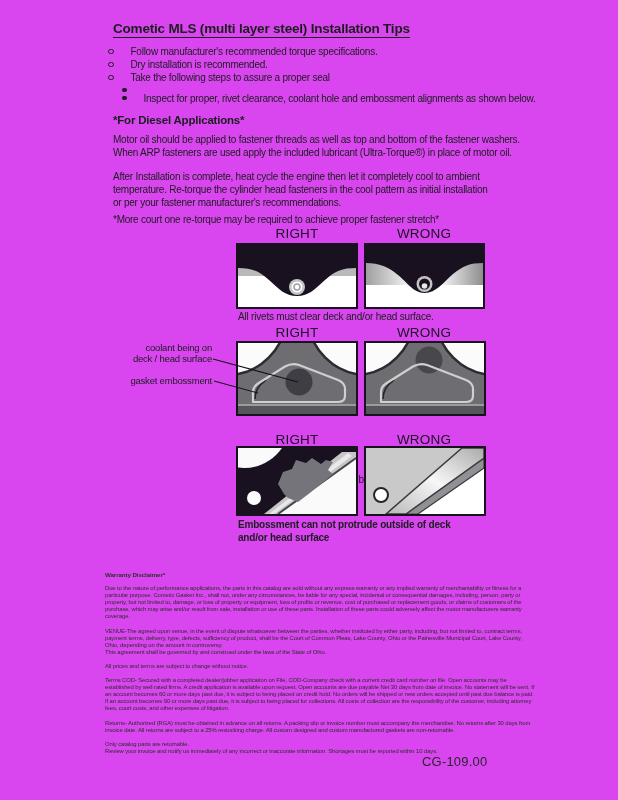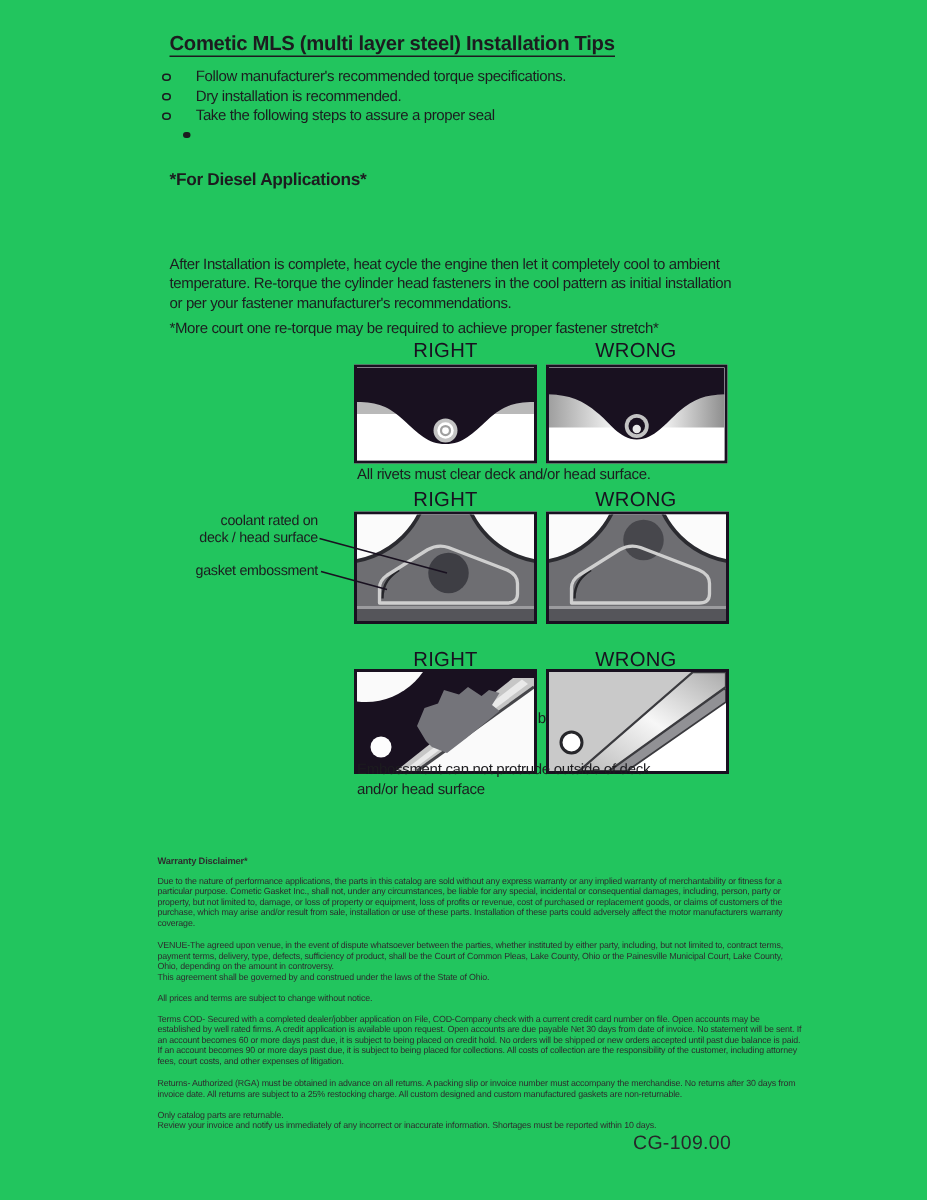--- a/index.html
+++ b/index.html
@@ -1,17 +1,17 @@
 <!DOCTYPE html>
 <html><head>
 <meta charset="utf-8">
 <style>
   html,body { margin:0; padding:0; background:#ffffff; }
   .page {
-    position:relative; width:618px; height:800px; background:#22c55e;
+    position:relative; width:618px; height:800px; background:#d946ef;
     font-family:"Liberation Sans", sans-serif; color:#1c1c1f; overflow:hidden;
   }
   .abs { position:absolute; }
 
   .title {
     left:113px; top:21px; font-size:13.5px; font-weight:bold;
     border-bottom:1.6px solid #1c1c1f; padding-bottom:1px; letter-spacing:-0.2px;
   }
 
   .body-text { font-size:10px; line-height:13px; letter-spacing:-0.25px; }
@@ -41,21 +41,21 @@
 
   .lab-d1 { top:226px; } .lab-d2 { top:325px; } .lab-d3 { top:432px; }
   .pan1l { left:236px; top:243px; width:122px; height:66px; }
   .pan1r { left:364px; top:243px; width:121px; height:66px; }
   .cap1  { left:238px; top:311px; }
   .pan2l { left:236px; top:341px; width:122px; height:75px; }
   .pan2r { left:364px; top:341px; width:122px; height:75px; }
   .cap2  { left:239px; top:430px;margin-top:44px; }
   .pan3l { left:236px; top:446px; width:122px; height:70px; }
   .pan3r { left:364px; top:446px; width:122px; height:70px; }
-  .cap3  { left:238px; top:508px; white-space:normal; width:260px; }
+  .cap3  { left:238px; top:519px; white-space:normal; width:260px;font-weight:bold; }
 
   .ann { font-size:9.5px; line-height:11px; letter-spacing:-0.2px; text-align:right; color:#1c1c1f; }
   .ann-coolant { left:112px; top:342px; width:100px; }
   .ann-emboss  { left:98px;  top:375px; width:114px; }
   .leader-svg { left:205px; top:345px; width:165px; height:60px; pointer-events:none; }
 
   .warranty { left:105px; top:571px; width:430px; font-size:5.9px; line-height:7.1px; color:#2e2e2e; letter-spacing:-0.1px; }
   .warranty .w-head { font-weight:bold; font-size:6.2px; margin-bottom:7px; }
   .w-block { margin-bottom:7px; }
   .w-line { margin:0; }
@@ -78,23 +78,31 @@
       <span class="b-ring"></span>
       <span>Dry installation is recommended.</span>
     </div>
     <div class="b-row">
       <span class="b-ring"></span>
       <span>Take the following steps to assure a proper seal</span>
     </div>
     <div class="b-row b-sub">
       <span class="b-dot"></span>
     </div>
+    <div class="b-row b-sub">
+      <span class="b-dot"></span>
+      <span>Inspect for proper, rivet clearance, coolant hole and embossment alignments as shown below.</span>
+    </div>
   </div>
 
   <div class="abs diesel-heading">*For Diesel Applications*</div>
+  <div class="abs para p1 body-text">
+    <div class="w-line">Motor oil should be applied to fastener threads as well as top and bottom of the fastener washers.</div>
+    <div class="w-line">When ARP fasteners are used apply the included lubricant (Ultra-Torque®) in place of motor oil.</div>
+  </div>
   <div class="abs para p2 body-text">
     <div class="w-line">After Installation is complete, heat cycle the engine then let it completely cool to ambient</div>
     <div class="w-line">temperature. Re-torque the cylinder head fasteners in the cool pattern as initial installation</div>
     <div class="w-line">or per your fastener manufacturer's recommendations.</div>
   </div>
   <div class="abs para p3 body-text">*More court one re-torque may be required to achieve proper fastener stretch*</div>
 
   <div class="abs dlabel lab-d1" style="left:297px;">RIGHT</div>
   <div class="abs dlabel lab-d1" style="left:424px;">WRONG</div>
 
@@ -125,21 +133,21 @@
       <circle cx="58.5" cy="39" r="5.5" fill="#191120"></circle>
       <circle cx="58.5" cy="41" r="2.8" fill="#e8e8e8"></circle>
     </svg>
   </div>
   <div class="abs caption cap1">All rivets must clear deck and/or head surface.</div>
 
   <div class="abs dlabel lab-d2" style="left:297px;">RIGHT</div>
   <div class="abs dlabel lab-d2" style="left:424px;">WRONG</div>
 
   <div class="abs ann ann-coolant">
-    <div class="w-line">coolant rated on</div>
+    <div class="w-line">coolant being on</div>
     <div class="w-line">deck / head surface</div>
   </div>
   <div class="abs ann ann-emboss">gasket embossment</div>
 
   <div class="abs panel pan2l">
     <svg viewBox="0 0 118 71" preserveAspectRatio="none">
       <rect x="0" y="0" width="118" height="71" fill="#6e6e72"></rect>
       <circle cx="-11" cy="-27" r="59" fill="#fbfbfb" stroke="#2b2b30" stroke-width="2.5"></circle>
       <circle cx="129" cy="-27" r="59" fill="#fbfbfb" stroke="#2b2b30" stroke-width="2.5"></circle>
       <rect x="0" y="61" width="118" height="2" fill="#9b9b9e"></rect>

